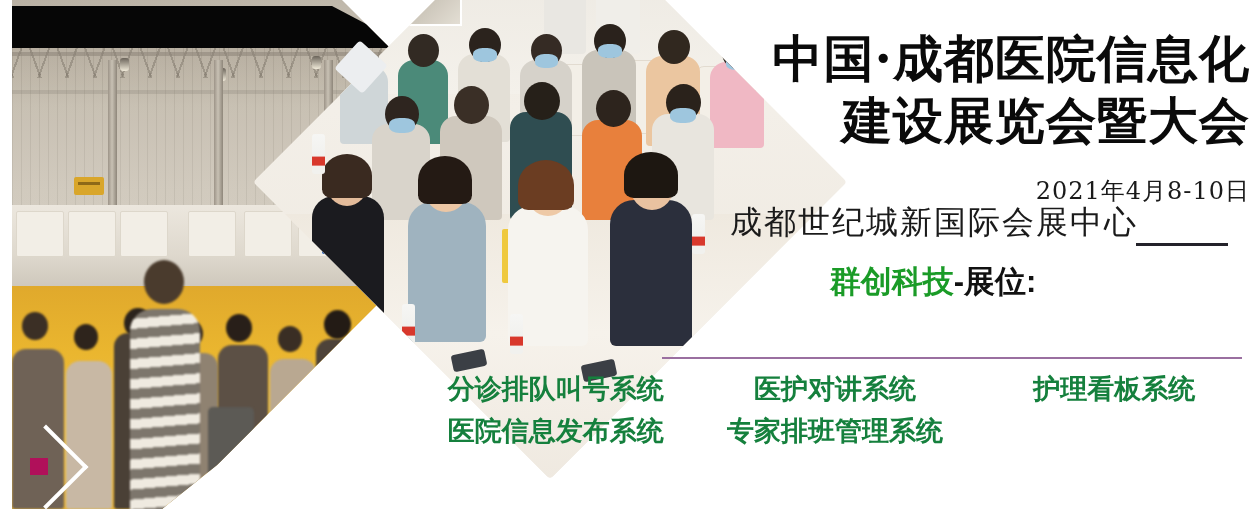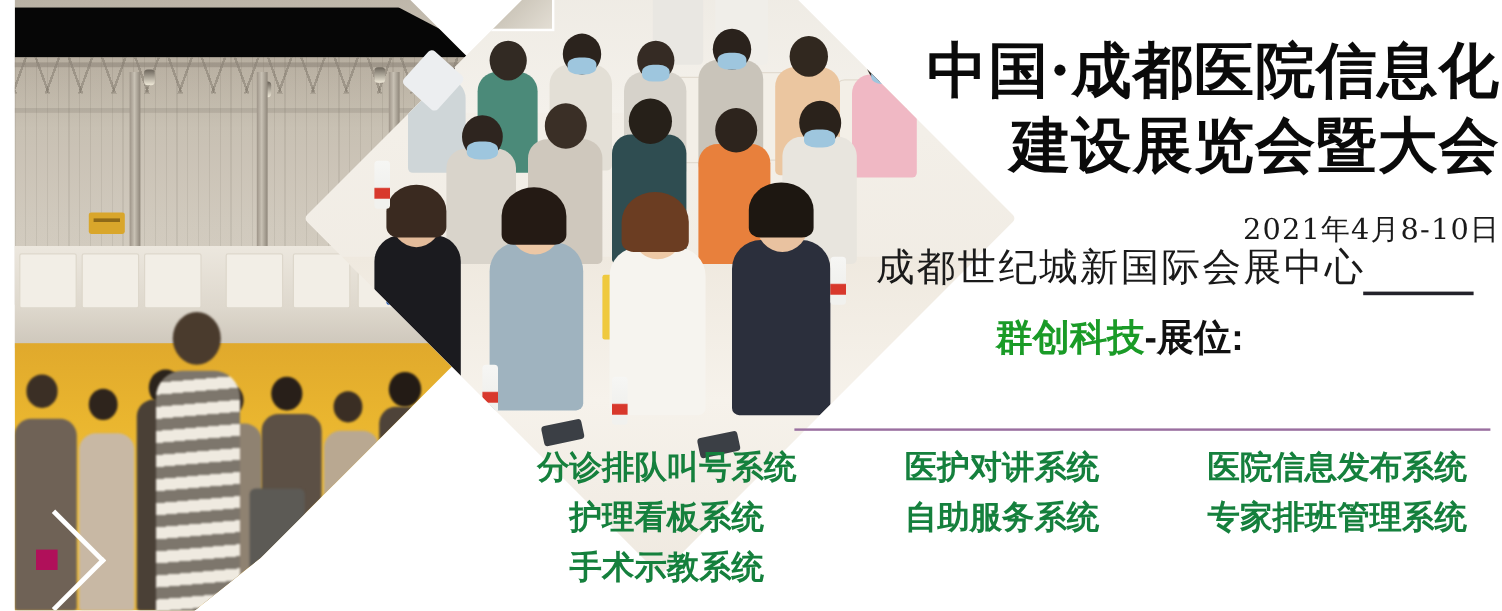--- a/index.html
+++ b/index.html
@@ -380,20 +380,18 @@
     <div class="booth-line1">
       <span class="company">群创科技</span><span>-展位:</span>
     </div>
   </div>
 
   <div class="divider"></div>
 
   <div class="services">
     <div class="svc">分诊排队叫号系统</div>
     <div class="svc">医护对讲系统</div>
+    <div class="svc">护理看板系统</div>
     <div class="svc">医院信息发布系统</div>
-    <div class="svc">护理看板系统</div>
-    <div class="svc">自助服务系统</div>
     <div class="svc">专家排班管理系统</div>
-    <div class="svc">手术示教系统</div>
   </div>
 
 </div>
 
 </body></html>

